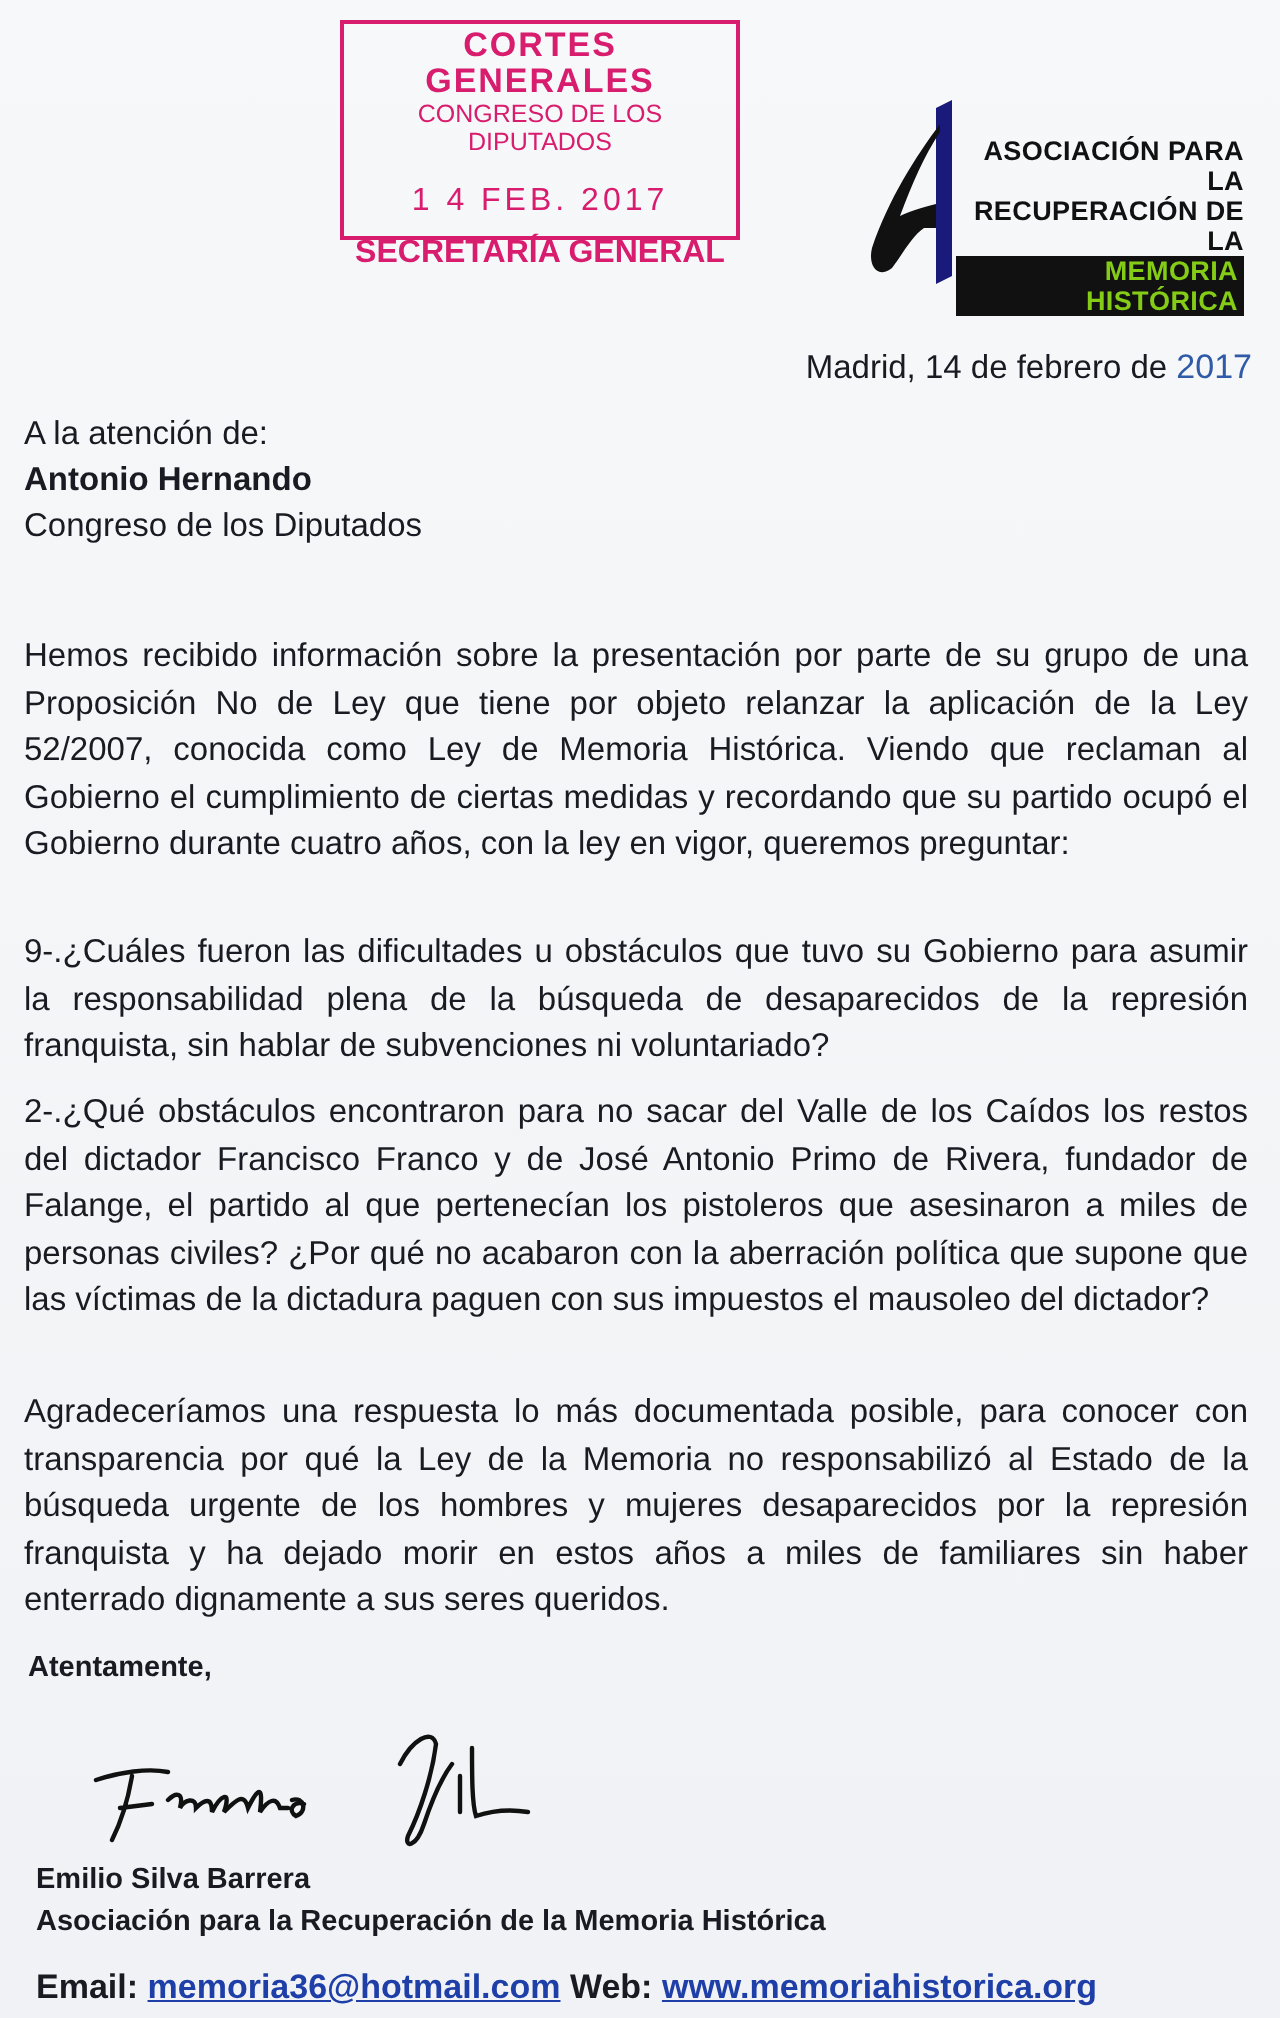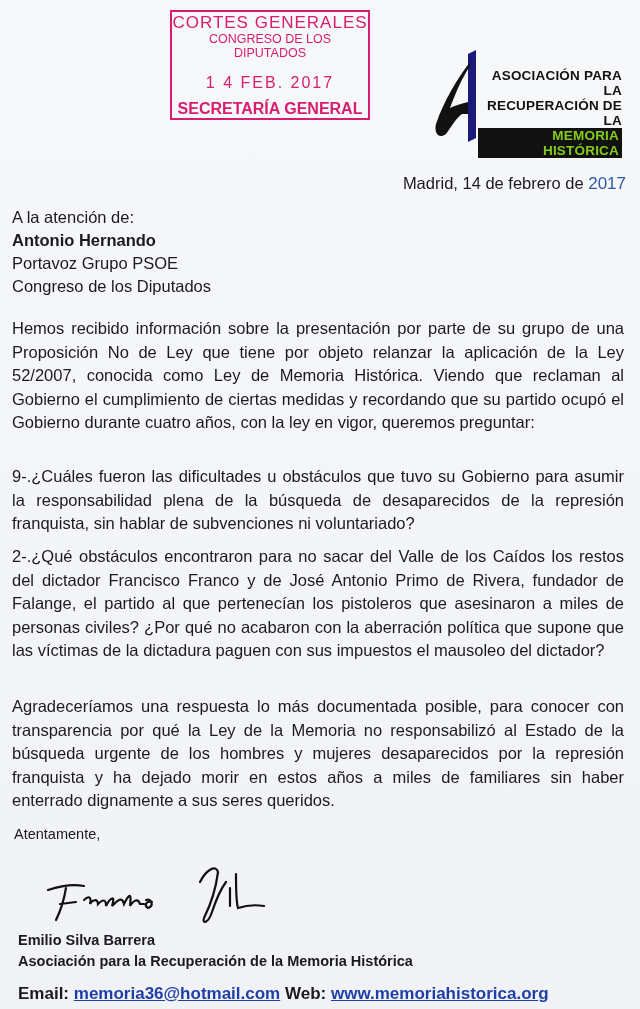--- a/index.html
+++ b/index.html
@@ -9,38 +9,38 @@
     font-family: "Liberation Sans", sans-serif;
     color: #1a1a22;
     position: relative;
   }
   .page { position: absolute; inset: 0; background: linear-gradient(180deg,#f7f8fa 0%,#f1f2f5 100%); }
   .stamp {
     position: absolute; left: 170px; top: 10px; width: 200px; height: 110px;
     border: 2.5px solid #d81c6e; box-sizing: border-box;
     color: #d81c6e; text-align: center;
   }
-  .stamp .l1 { font-size: 17px; font-weight: normal; letter-spacing: 1px; margin-top: 2px; line-height: 18px; }
+  .stamp .l1 { font-size: 17px; font-weight: bold; letter-spacing: 1px; margin-top: 2px; line-height: 18px; }
   .stamp .l2 { font-size: 12.5px; line-height: 14px; }
   .stamp .l3 { font-size: 16px; letter-spacing: 2px; margin-top: 14px; line-height: 18px; }
   .stamp .l4 { font-size: 16px; font-weight: bold; margin-top: 8px; line-height: 18px; }
   .logo { position: absolute; left: 432px; top: 48px; width: 190px; height: 100px; text-align: right; }
   .logo .mark { position: absolute; left: 0; top: 0; width: 56px; height: 96px; }
   .logo .txt { position: absolute; left: 46px; top: 20px; font-size: 13.5px; font-weight: bold; line-height: 15px; color: #111; letter-spacing: 0.2px; }
   .logo .txt .inv { background: #111; color: #84cc16; padding: 0 3px; display: inline-block; }
   .date { position: absolute; right: 14px; top: 174px; font-size: 16.5px; }
   .date .yr { color: #2f5aa8; font-size: 17px; text-align: right; }
   .addr { position: absolute; left: 12px; top: 206px; font-size: 16.5px; line-height: 23px; }
   .addr .name { font-weight: bold; }
   .body-text { position: absolute; left: 12px; width: 612px; font-size: 16.5px; line-height: 23.5px; text-align: justify; }
   .p1 { top: 317px; }
   .p2 { top: 465px; }
   .p3 { top: 545px; }
   .p4 { top: 695px; }
-  .closing { position: absolute; left: 14px; top: 826px; font-size: 14.5px; font-weight: normal; }
+  .closing { position: absolute; left: 14px; top: 826px; font-size: 14.5px; font-weight: bold; }
   .sig { position: absolute; left: 40px; top: 860px; width: 260px; height: 70px; }
   .signer { position: absolute; left: 18px; top: 930px; font-size: 14.5px; font-weight: bold; line-height: 21px; }
   .contact { position: absolute; left: 18px; top: 984px; font-size: 17px; font-weight: bold; }
   .contact .link { color: #1f3fa8; text-decoration: underline; font-weight: bold; }
 </style>
 </head>
 <body>
 
 <div class="page">
 
@@ -64,21 +64,20 @@
   </div>
 
   <div class="date">
     <span>Madrid, 14 de febrero de</span>
     <span class="yr">2017</span>
   </div>
 
   <div class="addr">
     <div>A la atención de:</div>
     <div class="name">Antonio Hernando</div>
-    <div>Portavoz Grupo PSOE</div>
     <div>Congreso de los Diputados</div>
   </div>
 
   <p class="body-text p1" style="margin:0">Hemos recibido información sobre la presentación por parte de su grupo de una Proposición No de Ley que tiene por objeto relanzar la aplicación de la Ley 52/2007, conocida como Ley de Memoria Histórica. Viendo que reclaman al Gobierno el cumplimiento de ciertas medidas y recordando que su partido ocupó el Gobierno durante cuatro años, con la ley en vigor, queremos preguntar:</p>
   <p class="body-text p2" style="margin:0">9-.¿Cuáles fueron las dificultades u obstáculos que tuvo su Gobierno para asumir la responsabilidad plena de la búsqueda de desaparecidos de la represión franquista, sin hablar de subvenciones ni voluntariado?</p>
   <p class="body-text p3" style="margin:0">2-.¿Qué obstáculos encontraron para no sacar del Valle de los Caídos los restos del dictador Francisco Franco y de José Antonio Primo de Rivera, fundador de Falange, el partido al que pertenecían los pistoleros que asesinaron a miles de personas civiles? ¿Por qué no acabaron con la aberración política que supone que las víctimas de la dictadura paguen con sus impuestos el mausoleo del dictador?</p>
   <p class="body-text p4" style="margin:0">Agradeceríamos una respuesta lo más documentada posible, para conocer con transparencia por qué la Ley de la Memoria no responsabilizó al Estado de la búsqueda urgente de los hombres y mujeres desaparecidos por la represión franquista y ha dejado morir en estos años a miles de familiares sin haber enterrado dignamente a sus seres queridos.</p>
 
   <div class="closing">Atentamente,</div>
 

